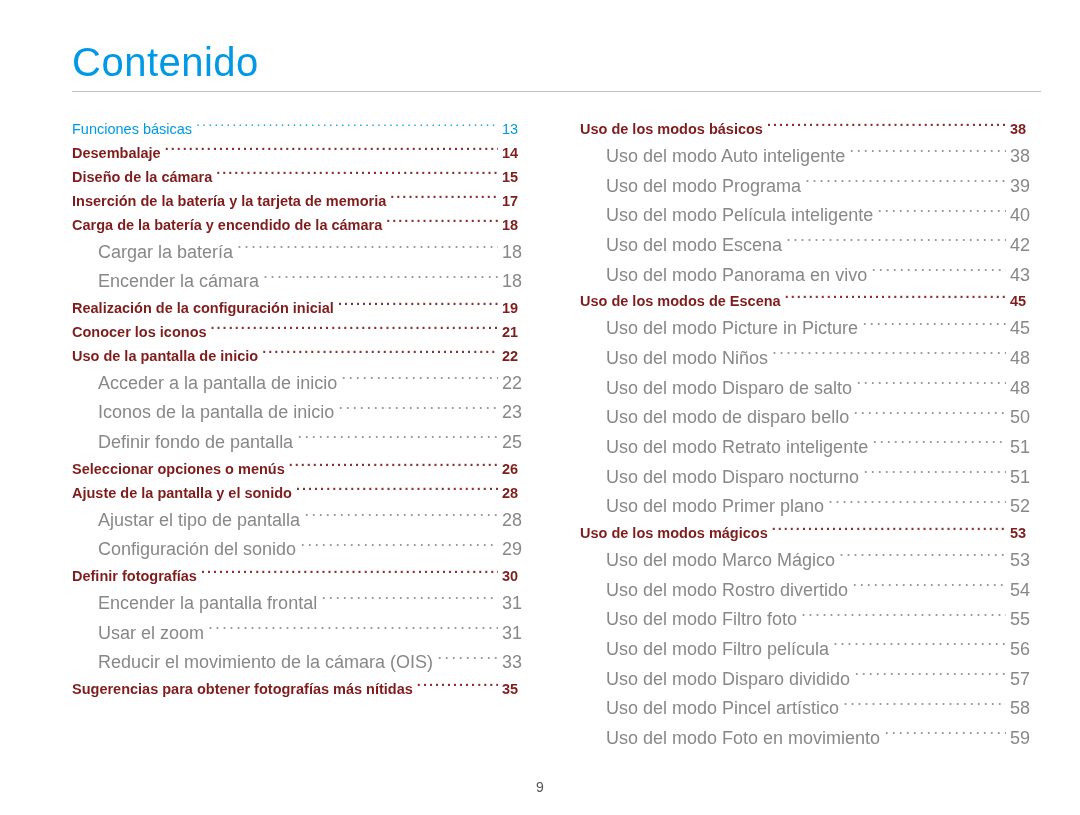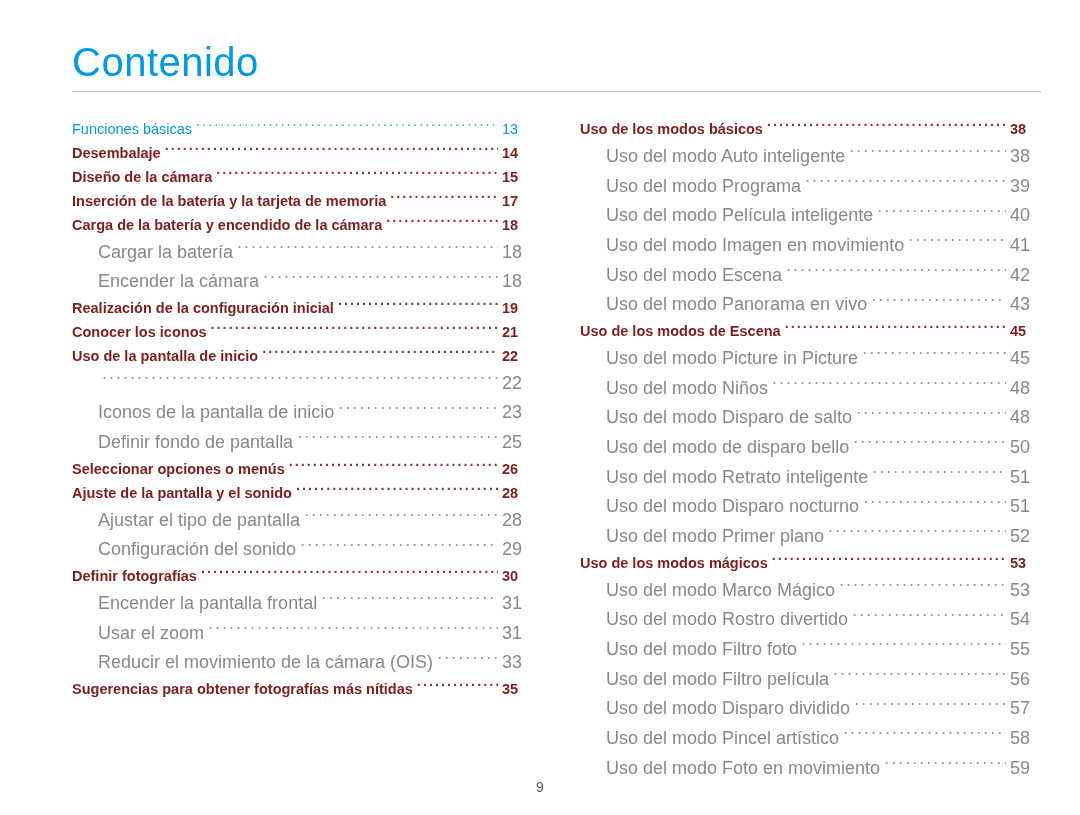--- a/index.html
+++ b/index.html
@@ -132,20 +132,21 @@
           <span class="label">Conocer los iconos</span>
           <span class="dots"></span>
           <span class="pg">21</span>
         </div>
         <div class="row sub">
           <span class="label">Uso de la pantalla de inicio</span>
           <span class="dots"></span>
           <span class="pg">22</span>
         </div>
         <div class="row subsub">
+          <span class="label">Acceder a la pantalla de inicio</span>
           <span class="dots"></span>
           <span class="pg">22</span>
         </div>
         <div class="row subsub">
           <span class="label">Iconos de la pantalla de inicio</span>
           <span class="dots"></span>
           <span class="pg">23</span>
         </div>
         <div class="row subsub">
           <span class="label">Definir fondo de pantalla</span>
@@ -211,25 +212,20 @@
         </div>
         <div class="row subsub">
           <span class="label">Uso del modo Programa</span>
           <span class="dots"></span>
           <span class="pg">39</span>
         </div>
         <div class="row subsub">
           <span class="label">Uso del modo Película inteligente</span>
           <span class="dots"></span>
           <span class="pg">40</span>
-        </div>
-        <div class="row subsub">
-          <span class="label">Uso del modo Imagen en movimiento</span>
-          <span class="dots"></span>
-          <span class="pg">41</span>
         </div>
         <div class="row subsub">
           <span class="label">Uso del modo Escena</span>
           <span class="dots"></span>
           <span class="pg">42</span>
         </div>
         <div class="row subsub">
           <span class="label">Uso del modo Panorama en vivo</span>
           <span class="dots"></span>
           <span class="pg">43</span>

